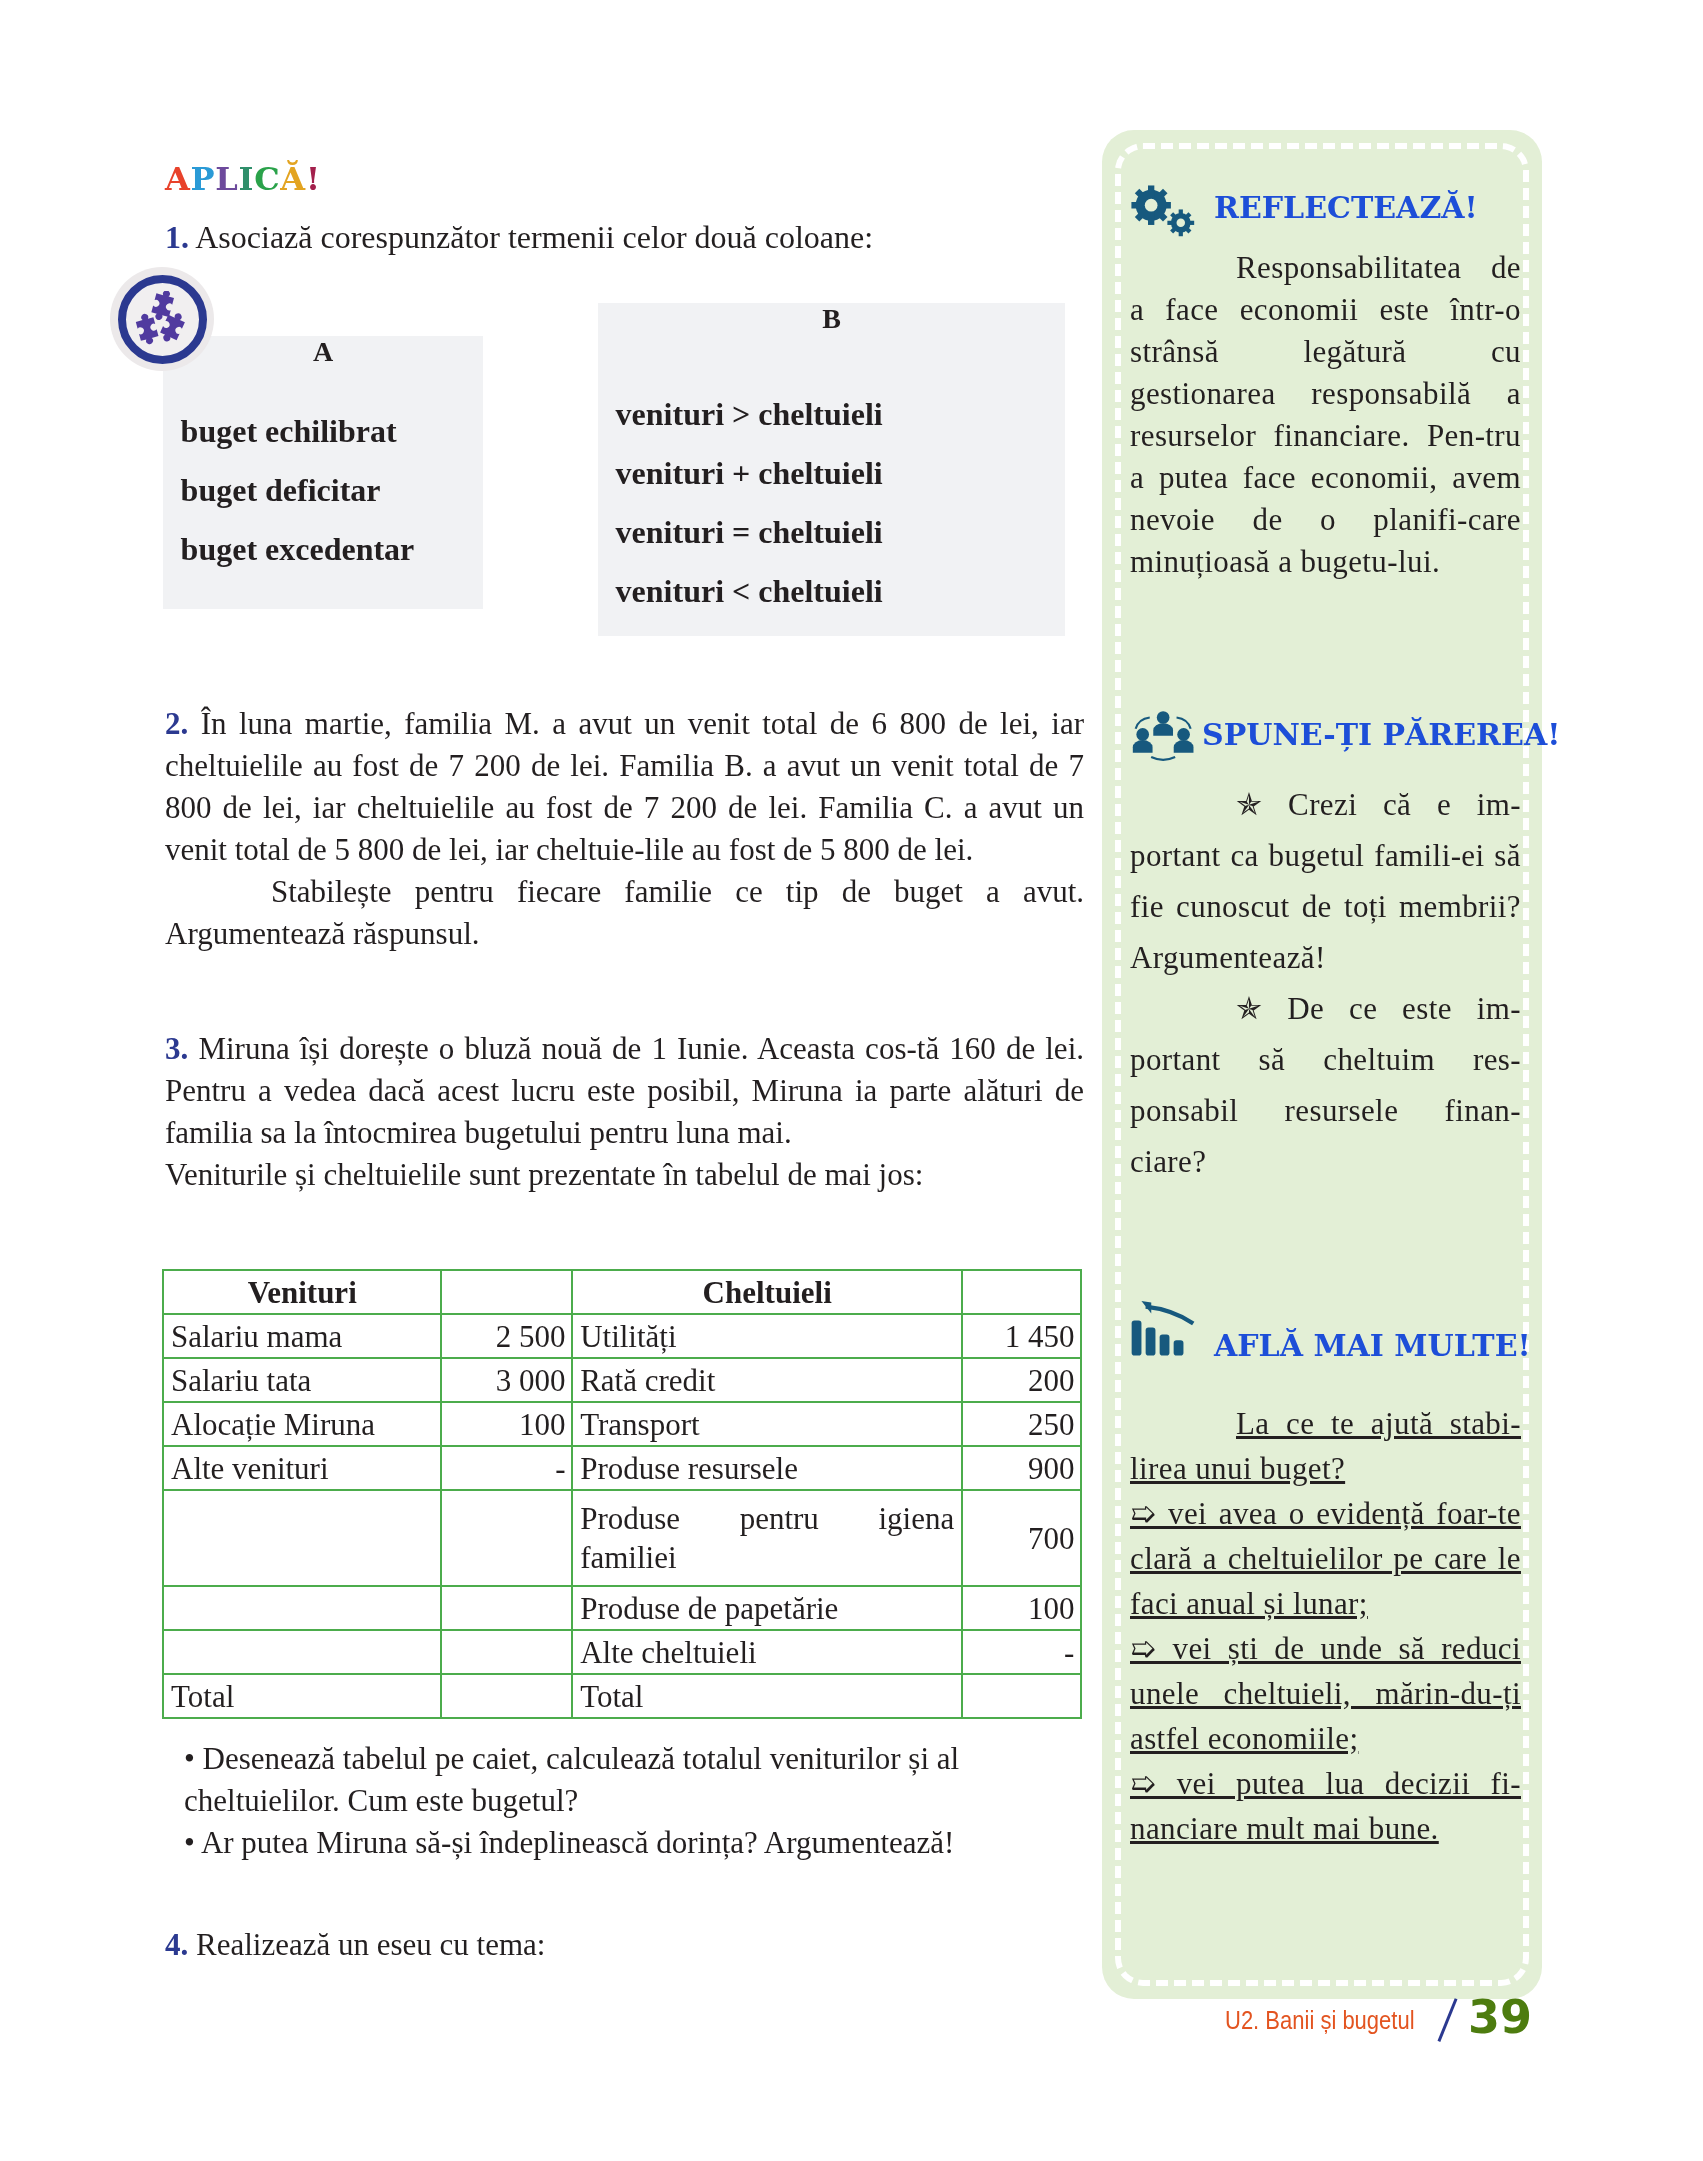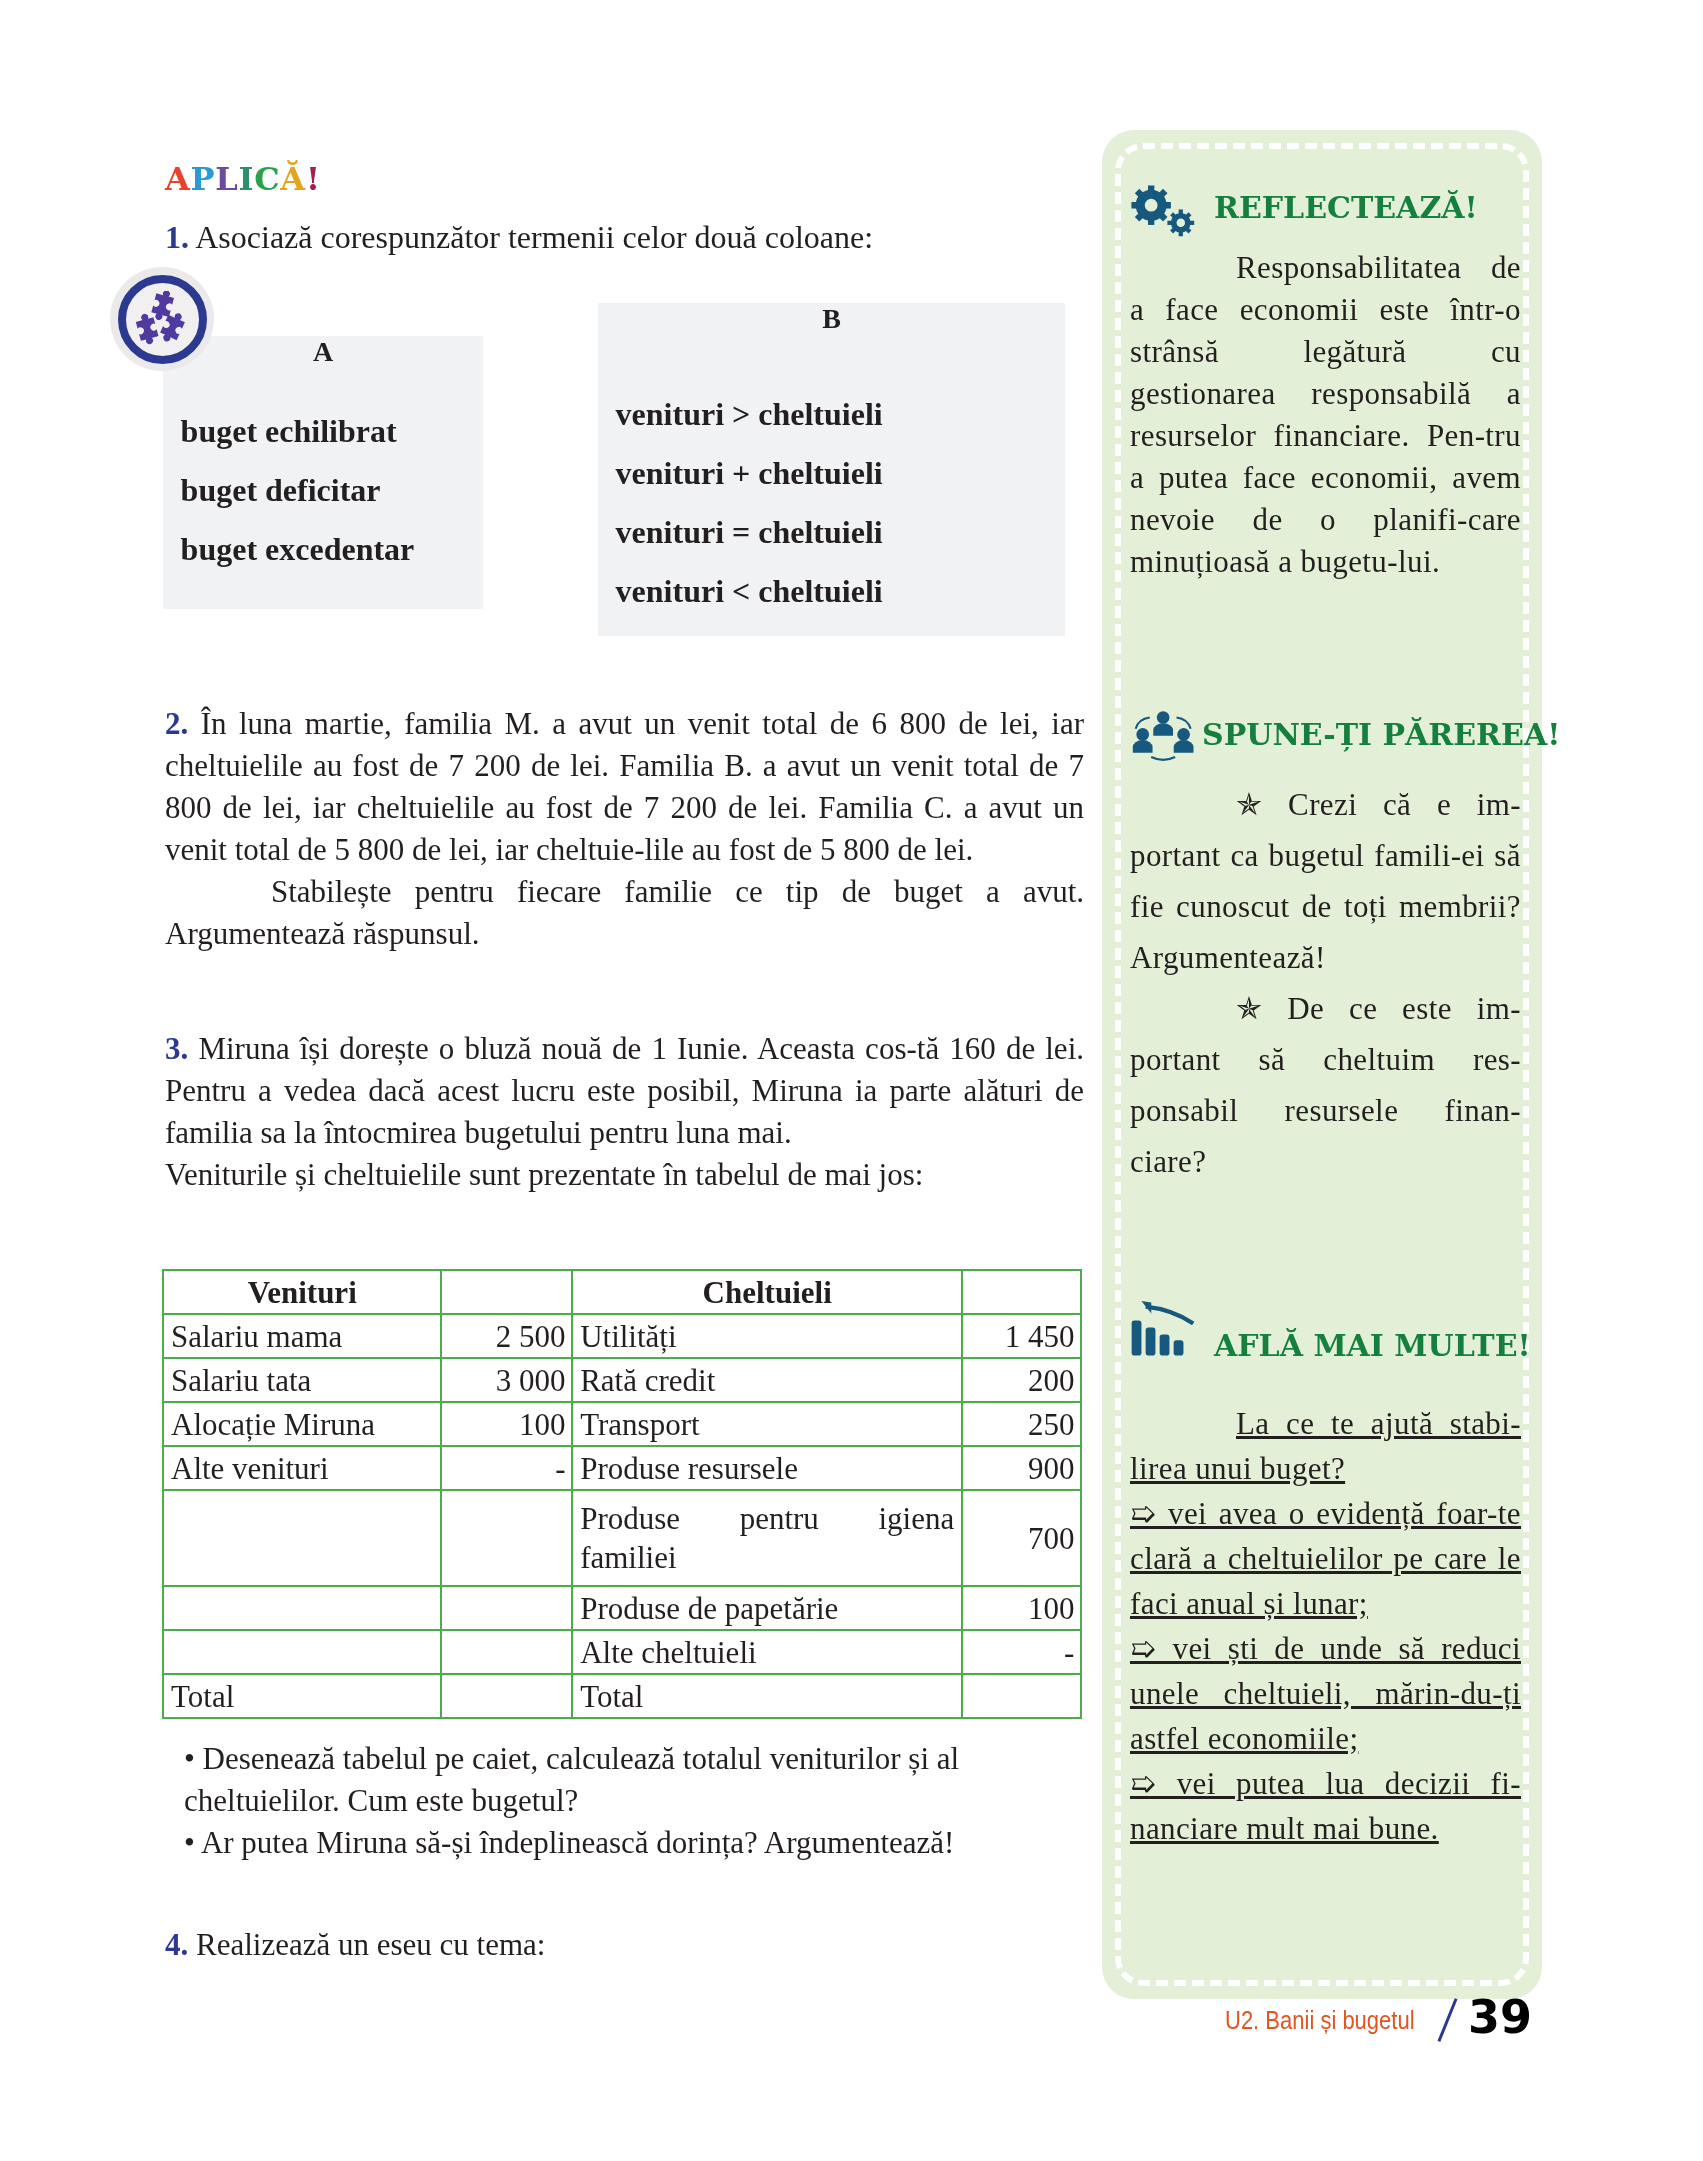--- a/index.html
+++ b/index.html
@@ -45,29 +45,29 @@
 
   .bullets { left: 165px; top: 1738px; width: 929px; margin-left: 19px; }
 
   .q4 { left: 165px; top: 1924px; width: 919px; }
   .q4 .it { font-style: italic; }
 
   
   .sidebar { left: 1102px; top: 130px; width: 440px; height: 1869px; background: #e3efd6; border-radius: 32px; }
   .sidebar .dash { position: absolute; left: 12.7px; top: 12.7px; right: 12.7px; bottom: 12.7px; border: 6.3px dashed #ffffff; border-radius: 28px; }
   .sb-section { position: absolute; left: 1130px; width: 391px; }
-  .sb-title { font-family: "DejaVu Serif", serif; font-weight: bold; color: #15803d; font-size: 30px; position: absolute; white-space: nowrap; }
+  .sb-title { font-family: "DejaVu Serif", serif; font-weight: bold; color: #1d4ed8; font-size: 30px; position: absolute; white-space: nowrap; }
   .sb-text { position: absolute; left: 0; width: 391px; font-size: 31px; line-height: 42px; text-align: justify; text-align-last: left; letter-spacing: 0.4px; }
   .sb-text p { text-align: justify; }
   .sb-text .ind { text-indent: 106px; }
   .sb-icon { position: absolute; }
 
   .footer-chapter { left: 1225px; top: 2006px; font-family: "Liberation Sans", sans-serif; font-size: 25px; color: #e35420; transform: scaleX(0.88); transform-origin: left; white-space: nowrap; }
   .footer-slash { left: 1446px; top: 1997px; width: 2.8px; height: 46px; background: #2b3990; transform: rotate(22deg); }
-  .footer-page { left: 1468px; top: 1990px; font-family: "DejaVu Sans", sans-serif; font-weight: bold; font-size: 46px; color: #000000; }
+  .footer-page { left: 1468px; top: 1990px; font-family: "DejaVu Sans", sans-serif; font-weight: bold; font-size: 46px; color: #4d7c0f; }
 </style>
 </head>
 <body>
 
 <div class="abs aplica">
   <span style="color:#e8422b">A</span><span style="color:#2a9ad6">P</span><span style="color:#6d4a9c">L</span><span style="color:#2f8f6b">I</span><span style="color:#2aa24a">C</span><span style="color:#e3a421">Ă</span><span style="color:#a3204c">!</span>
 </div>
 
 <div class="abs q q1">
   <span class="qnum">1.</span>

